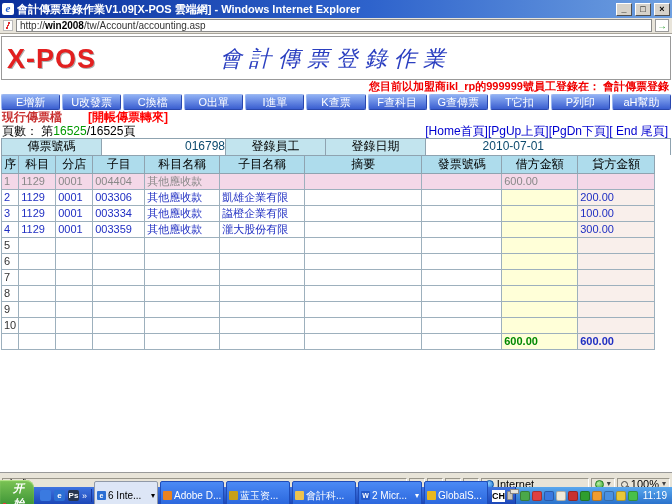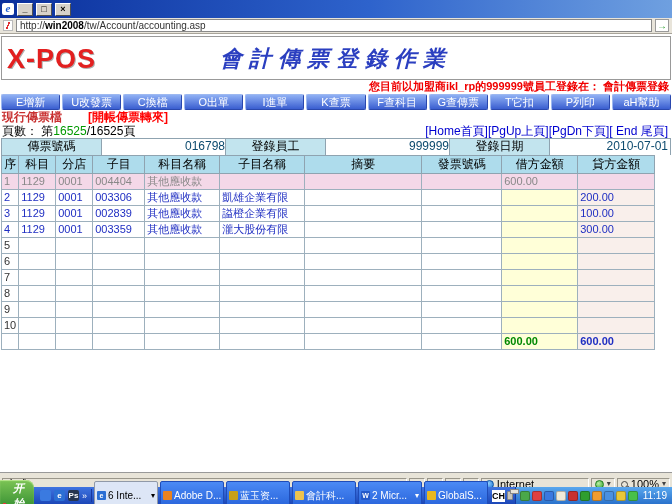--- a/index.html
+++ b/index.html
@@ -25,21 +25,21 @@
   .url-box b { color:#000; }
   .go-box { width:14px; height:13px; background:#fff; border:1px solid #9a9a9a; color:#2fa030; font-size:10px;
     line-height:11px; text-align:center; font-weight:bold; }
 
   
   .content { height:438px; background:#fff; position:relative; }
   .header-box { margin:2px 1px 0 1px; border:1px solid #999; height:44px; position:relative; }
   .logo { position:absolute; left:5px; top:7px; font-size:27px; font-weight:bold; color:#e32020;
     letter-spacing:1px; text-shadow:1px 1px 0 #b0b0b0; }
   .page-title { text-align:center; line-height:44px; font-family:"Liberation Serif","DejaVu Serif",serif;
-    font-style:italic; font-weight:bold; font-size:22px; color:#2b3fc0; letter-spacing:7px; }
+    font-style:italic; font-weight:normal; font-size:22px; color:#2b3fc0; letter-spacing:7px; }
   .login-line { height:13px; line-height:13px; text-align:right; color:#f00000; font-weight:bold;
     font-size:11px; padding-right:3px; white-space:nowrap; }
 
   .toolbar { display:flex; height:18px; padding:1px 0; }
   .tb-btn { flex:1; margin:0 1px; background:linear-gradient(#8fb0f4,#3a5ed0); border:1px solid #2a48ae;
     border-top-color:#9db8f0; border-left-color:#9db8f0; border-radius:2px; color:#fff; font-size:11px;
     line-height:14px; text-align:center; cursor:pointer; white-space:nowrap; overflow:hidden; }
 
   .file-line { height:13px; line-height:13px; padding-left:2px; font-weight:bold; font-size:12px; display:flex; }
   .file-label { color:#c83030; }
@@ -106,20 +106,21 @@
   .tray { margin-left:auto; height:17px; background:linear-gradient(#59a7ee,#2a72cc); border-left:1px solid #1838a0;
     display:flex; align-items:center; gap:2px; padding:0 5px 0 4px; }
   .tray-ico { width:10px; height:10px; border-radius:2px; border:1px solid rgba(0,0,0,.25); }
   .clock { color:#fff; font-size:10px; margin-left:3px; }
 </style>
 </head>
 <body>
 
 <div class="titlebar">
   <div class="ie-ico">e</div>
+  <div class="t">會計傳票登錄作業V1.09[X-POS 雲端網] - Windows Internet Explorer</div>
   <div class="win-btn">_</div>
   <div class="win-btn">□</div>
   <div class="win-btn">×</div>
 </div>
 
 <div class="addressbar">
   <div class="fav"></div>
   <div class="url-box"><span>http://</span><b>win2008</b><span>/tw/Account/accounting.asp</span></div>
   <div class="go-box">→</div>
 </div>
@@ -160,21 +161,20 @@
         <span>[PgUp上頁]</span>
         <span>[PgDn下頁]</span>
         <span>[ End 尾頁]</span>
       </span>
   </div>
 
   <div class="voucher-row">
     <div class="v-label">傳票號碼</div>
     <div class="v-value v1">016798</div>
     <div class="v-label">登錄員工</div>
-    <div class="v-value v2">999999</div>
     <div class="v-label">登錄日期</div>
     <div class="v-value v3">2010-07-01</div>
   </div>
 
   <table class="grid">
     <colgroup id="grid-cols">
         <col style="width: 14px;">
         <col style="width: 37px;">
         <col style="width: 37px;">
         <col style="width: 52px;">
@@ -221,21 +221,21 @@
           <td>凱雄企業有限</td>
           <td></td>
           <td></td>
           <td class="c-debit"></td>
           <td class="c-credit">200.00</td>
         </tr>
         <tr class="normal">
           <td>3</td>
           <td>1129</td>
           <td>0001</td>
-          <td>002839</td>
+          <td>003334</td>
           <td>其他應收款</td>
           <td>謚橙企業有限</td>
           <td></td>
           <td></td>
           <td class="c-debit"></td>
           <td class="c-credit">100.00</td>
         </tr>
         <tr class="normal">
           <td>4</td>
           <td>1129</td>

